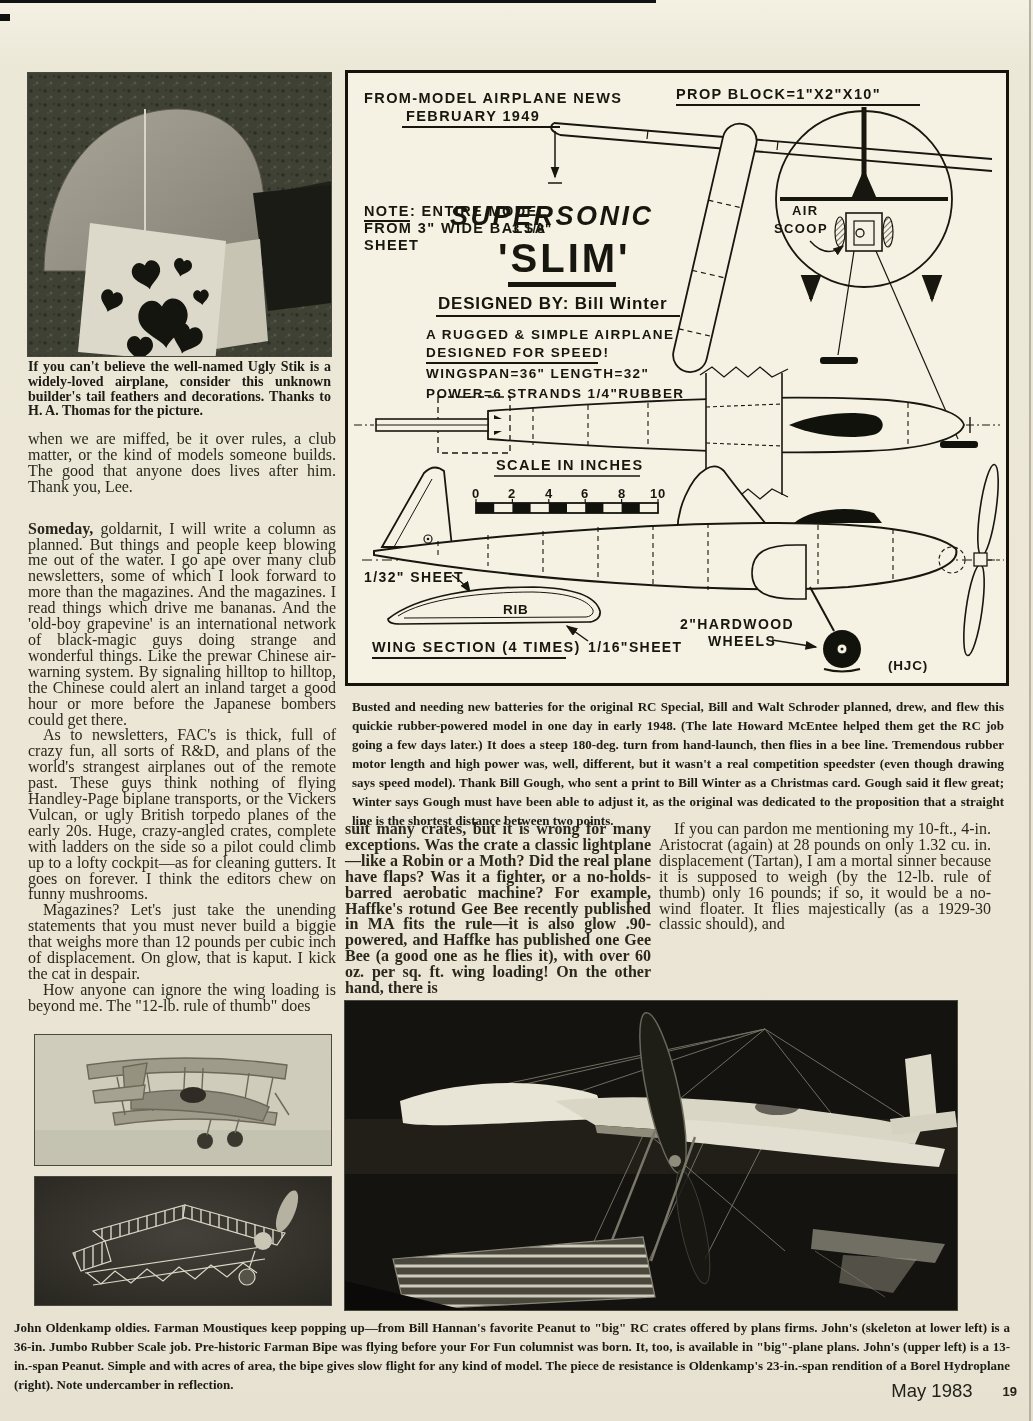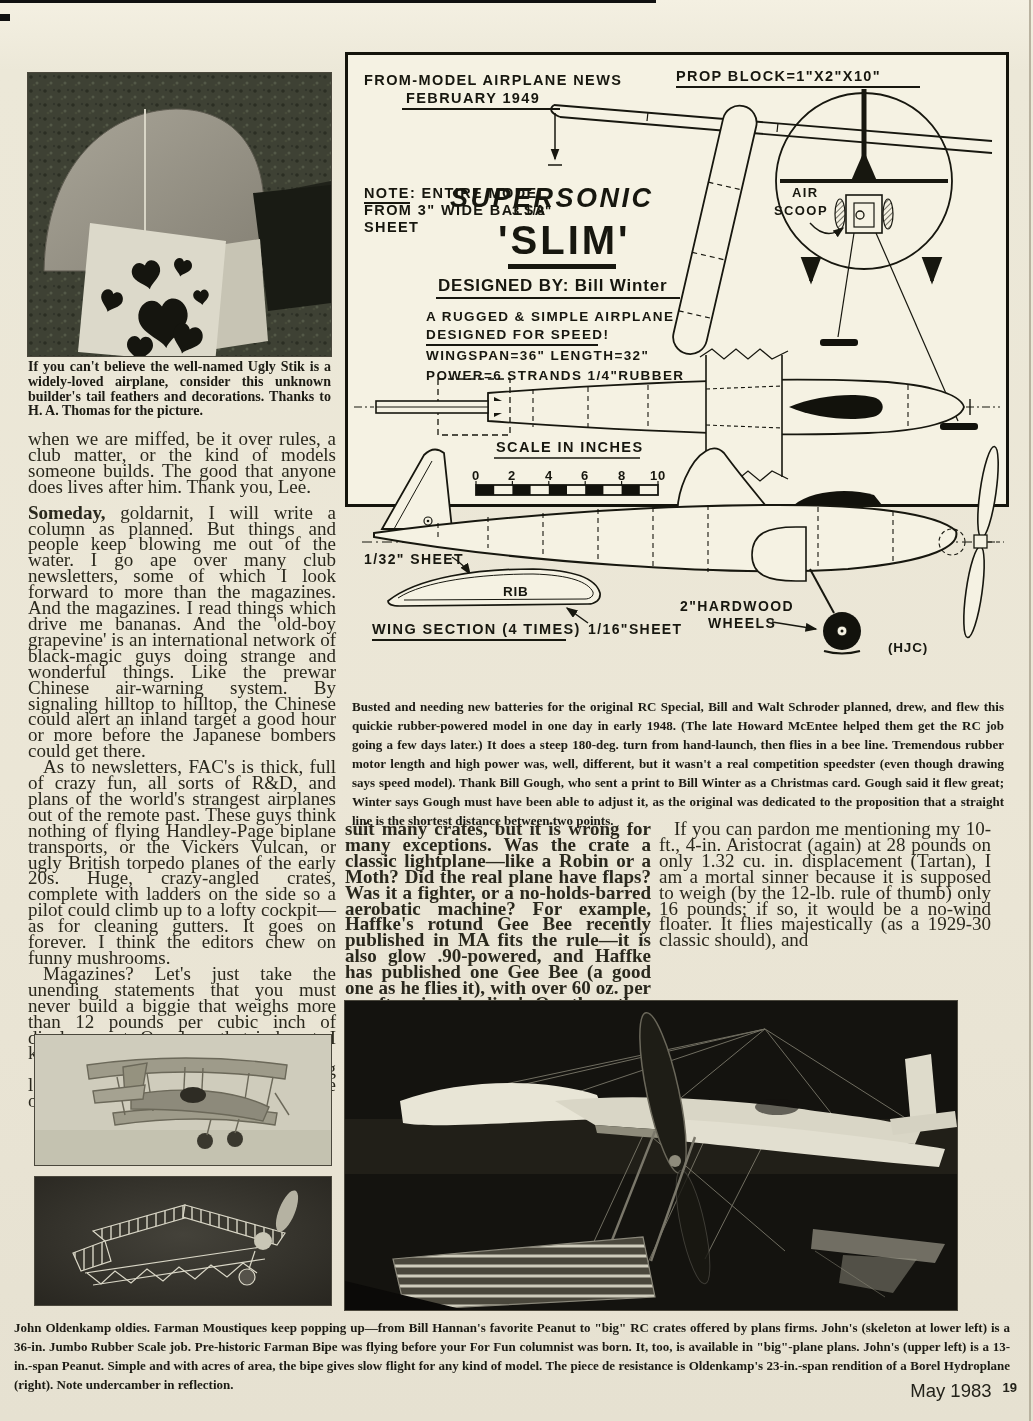--- a/index.html
+++ b/index.html
@@ -1,33 +1,33 @@
 <!DOCTYPE html>
 <html><head>
 <meta charset="utf-8">
 <style>
   html,body{margin:0;padding:0;background:#8a857a;}
   #page{position:relative;width:1033px;height:1421px;margin:0 auto;
     background:linear-gradient(180deg,#f4f0e2 0%,#ece8d8 5%,#ebe6d6 55%,#e6e1d1 100%);
     font-family:"Liberation Serif",serif;color:#26241b;overflow:hidden;}
   .abs{position:absolute;}
-  .body-text{font-size:19px;line-height:15.9px;text-align:justify;color:#2a281d;}
+  .body-text{font-size:16px;line-height:15.9px;text-align:justify;color:#2a281d;}
   .body-text p{margin:0;}
-  .body-text p.gap{margin-top:10px;}
+  .body-text p.gap{margin-top:26px;}
   .body-text p.ind{text-indent:15px;}
   .lead{font-weight:bold;}
   .caption{font-family:Liberation Serif, serif;font-weight:bold;color:#1c1b14;
     font-size:14px;line-height:14.8px;text-align:justify;}
   .caption-wide{font-family:Liberation Serif, serif;font-weight:bold;color:#1c1b14;
     font-size:13px;line-height:19px;text-align:justify;}
-  .plan-box{left:345px;top:52px;width:664px;height:455px;background:#f5f2e3;
+  .plan-box{left:345px;top:70px;width:664px;height:616px;background:#f5f2e3;
     border:3px solid #14140c;box-sizing:border-box;}
   .photo{box-shadow:0 0 0 1px #4a473c;}
   .footer{right:16px;top:1380px;font-family:"Liberation Sans",sans-serif;font-size:18.5px;color:#23221a;
-    display:flex;align-items:flex-start;gap:11px;}
+    display:flex;align-items:center;gap:30px;}
   .footer .pg{font-weight:bold;font-size:13px;}
   
   svg text.pt{font-family:"Liberation Sans",sans-serif;font-weight:700;fill:#17170f;letter-spacing:1.4px;}
   svg text.pts{font-family:"Liberation Sans",sans-serif;font-weight:700;fill:#17170f;letter-spacing:.8px;}
   svg text.ptitle{font-family:"Liberation Sans",sans-serif;font-weight:700;font-style:italic;fill:#17170f;letter-spacing:2.5px;}
   svg text.pslim{font-family:"Liberation Sans",sans-serif;font-weight:700;fill:#17170f;letter-spacing:3px;}
   svg .ln{stroke:#17170f;fill:none;}
   svg .fillbg{fill:#f5f2e3;}
 </style>
 </head>

